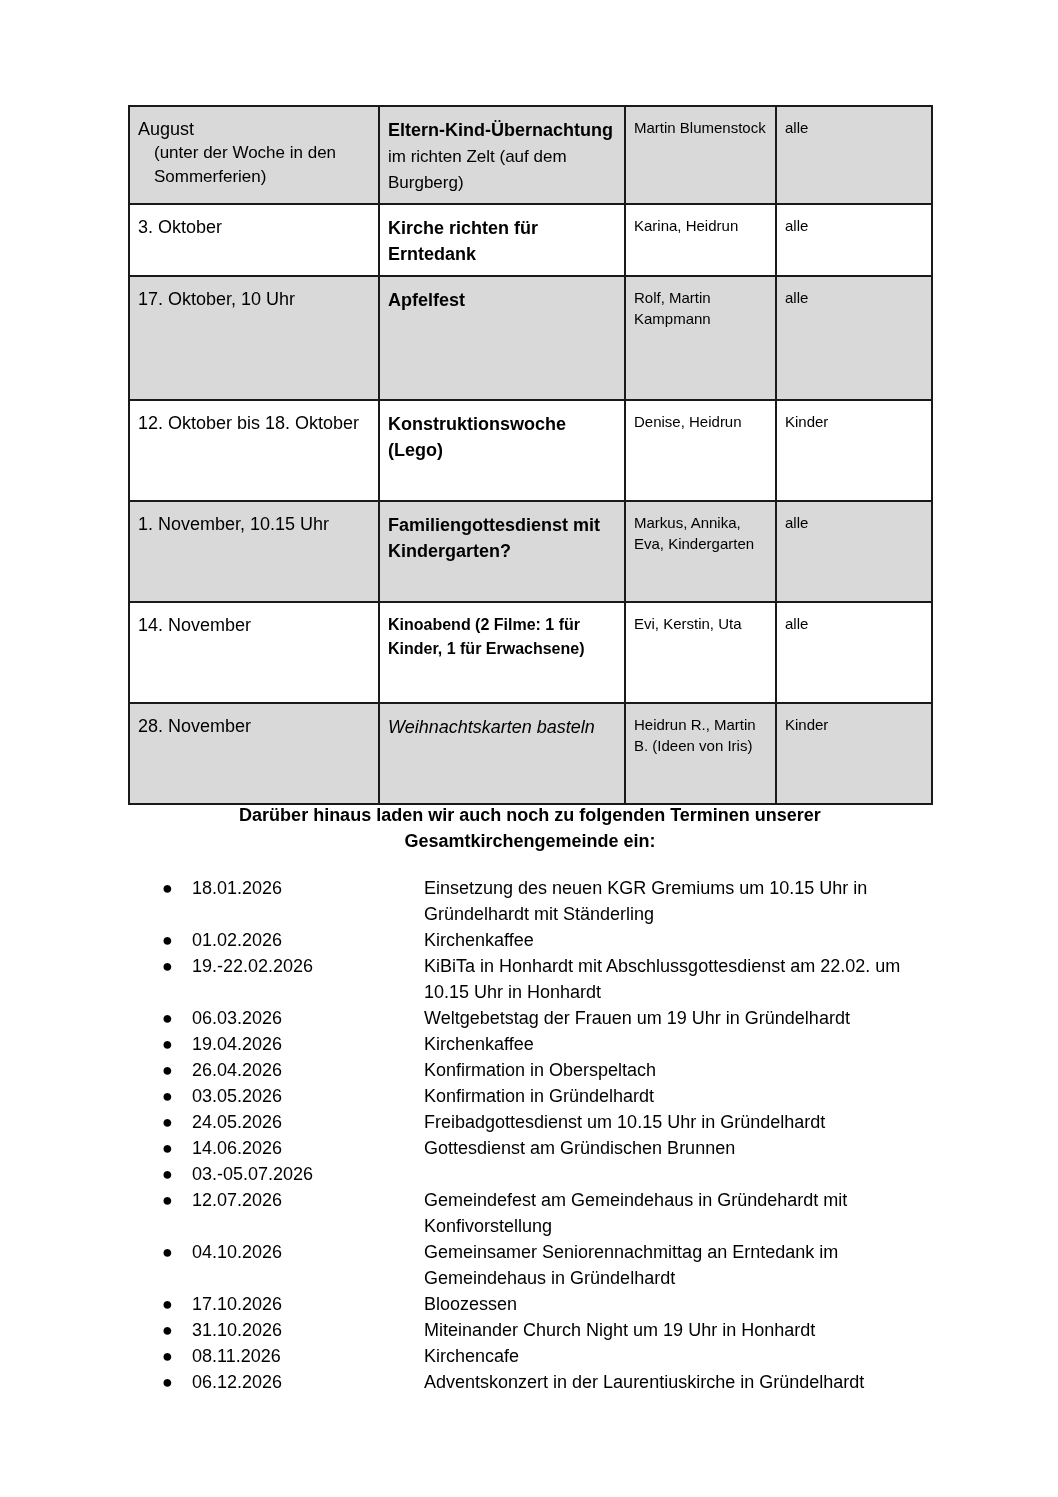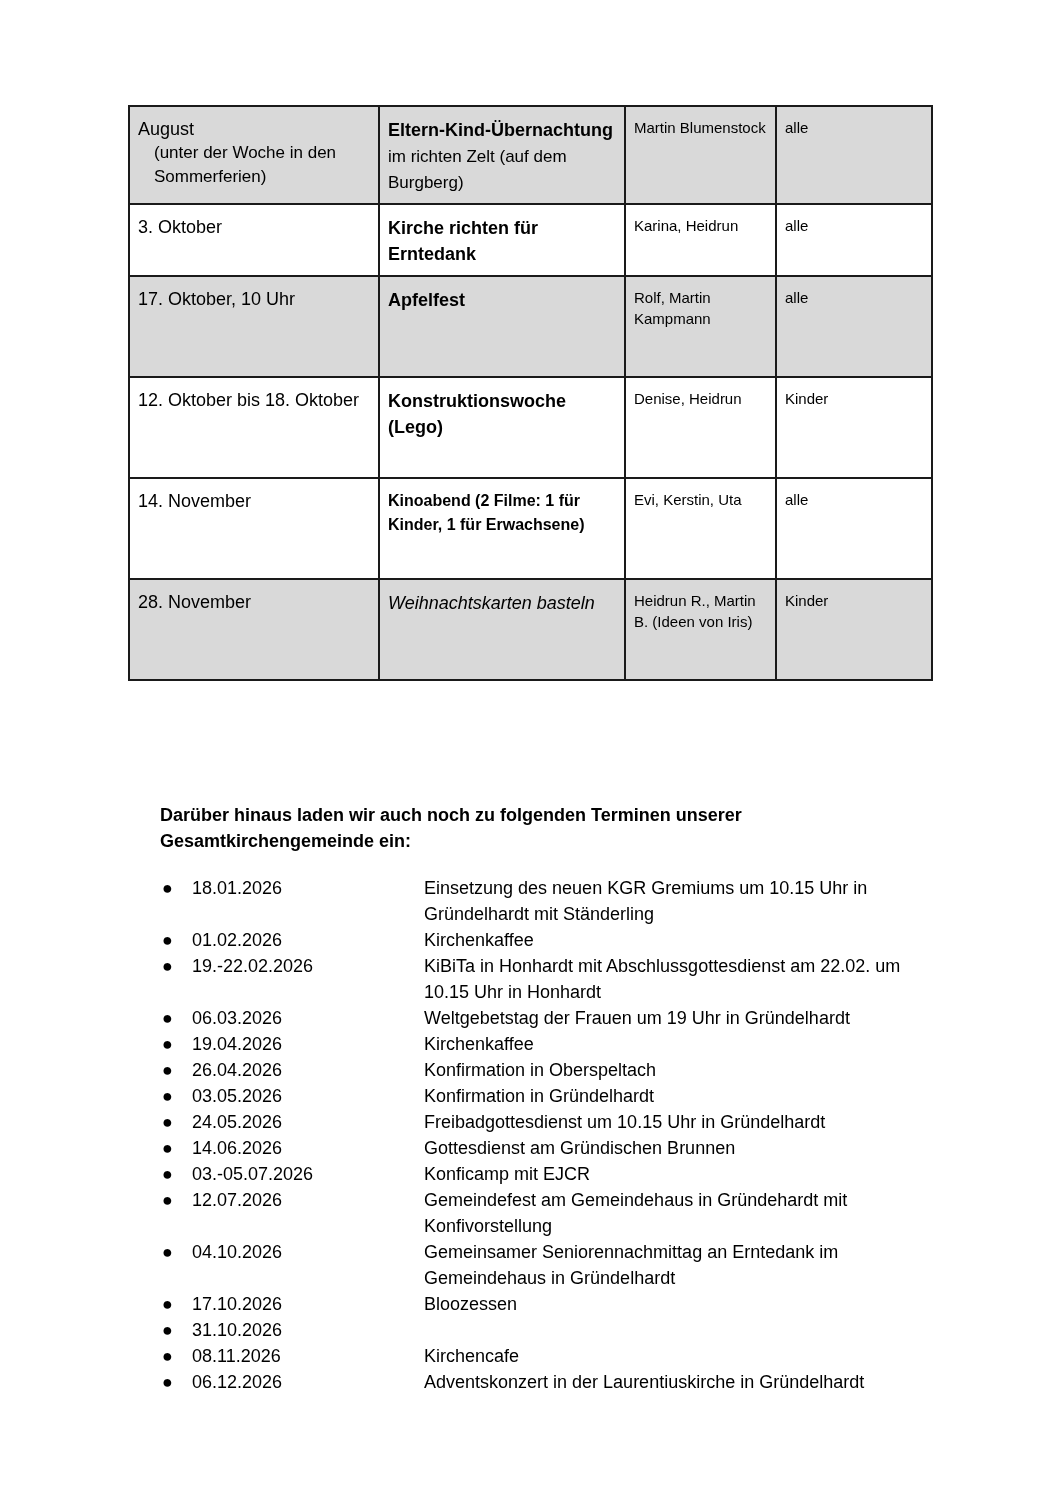--- a/index.html
+++ b/index.html
@@ -64,20 +64,21 @@
       font-size: 15px;
       line-height: 21px;
     }
     .cell-resp { padding-top: 10px; }
 
     .intro {
       position: absolute;
       left: 160px;
       top: 786px;
       width: 740px;
+      text-align: center;
       font-weight: bold;
       font-size: 18px;
       line-height: 26px;
     }
 
     ul.events {
       position: absolute;
       left: 160px;
       top: 859px;
       margin: 0;
@@ -138,21 +139,21 @@
         <td class="cell-date">
           <span>3. Oktober</span>
         </td>
         <td class="cell-event">
           <span class="bold">Kirche richten für Erntedank</span>
         </td>
         <td class="cell-resp">Karina, Heidrun</td>
         <td class="cell-target">alle</td>
       </tr>
 
-      <tr class="shaded" style="height:101px">
+      <tr class="shaded" style="height:124px">
         <td class="cell-date">
           <span>17. Oktober, 10 Uhr</span>
         </td>
         <td class="cell-event">
           <span class="bold">Apfelfest</span>
         </td>
         <td class="cell-resp">Rolf, Martin Kampmann</td>
         <td class="cell-target">alle</td>
       </tr>
 
@@ -160,20 +161,30 @@
         <td class="cell-date">
           <span>12. Oktober bis 18. Oktober</span>
         </td>
         <td class="cell-event">
           <span class="bold">Konstruktionswoche (Lego)</span>
         </td>
         <td class="cell-resp">Denise, Heidrun</td>
         <td class="cell-target">Kinder</td>
       </tr>
 
+      <tr class="shaded" style="height:101px">
+        <td class="cell-date">
+          <span>1. November, 10.15 Uhr</span>
+        </td>
+        <td class="cell-event">
+          <span class="bold">Familiengottesdienst mit Kindergarten?</span>
+        </td>
+        <td class="cell-resp">Markus, Annika, Eva, Kindergarten</td>
+        <td class="cell-target">alle</td>
+      </tr>
 
       <tr class="plain" style="height:101px">
         <td class="cell-date">
           <span>14. November</span>
         </td>
         <td class="cell-event small-bold">
           <span>Kinoabend (2 Filme: 1 für Kinder, 1 für Erwachsene)</span>
         </td>
         <td class="cell-resp">Evi, Kerstin, Uta</td>
         <td class="cell-target">alle</td>
@@ -236,40 +247,40 @@
         <span class="ev-desc">Freibadgottesdienst um 10.15 Uhr in Gründelhardt</span>
       </li>
     <li>
         <span class="bullet">●</span>
         <span class="ev-date">14.06.2026</span>
         <span class="ev-desc">Gottesdienst am Gründischen Brunnen</span>
       </li>
     <li>
         <span class="bullet">●</span>
         <span class="ev-date">03.-05.07.2026</span>
-        <span class="ev-desc">Konficamp mit EJCR</span>
       </li>
     <li>
         <span class="bullet">●</span>
         <span class="ev-date">12.07.2026</span>
         <span class="ev-desc">Gemeindefest am Gemeindehaus in Gründehardt mit Konfivorstellung</span>
       </li>
     <li>
         <span class="bullet">●</span>
         <span class="ev-date">04.10.2026</span>
         <span class="ev-desc">Gemeinsamer Seniorennachmittag an Erntedank im Gemeindehaus in Gründelhardt</span>
       </li>
     <li>
         <span class="bullet">●</span>
         <span class="ev-date">17.10.2026</span>
         <span class="ev-desc">Bloozessen</span>
       </li>
     <li>
         <span class="bullet">●</span>
         <span class="ev-date">31.10.2026</span>
+        <span class="ev-desc">Miteinander Church Night um 19 Uhr in Honhardt</span>
       </li>
     <li>
         <span class="bullet">●</span>
         <span class="ev-date">08.11.2026</span>
         <span class="ev-desc">Kirchencafe</span>
       </li>
     <li>
         <span class="bullet">●</span>
         <span class="ev-date">06.12.2026</span>
         <span class="ev-desc">Adventskonzert in der Laurentiuskirche in Gründelhardt</span>

